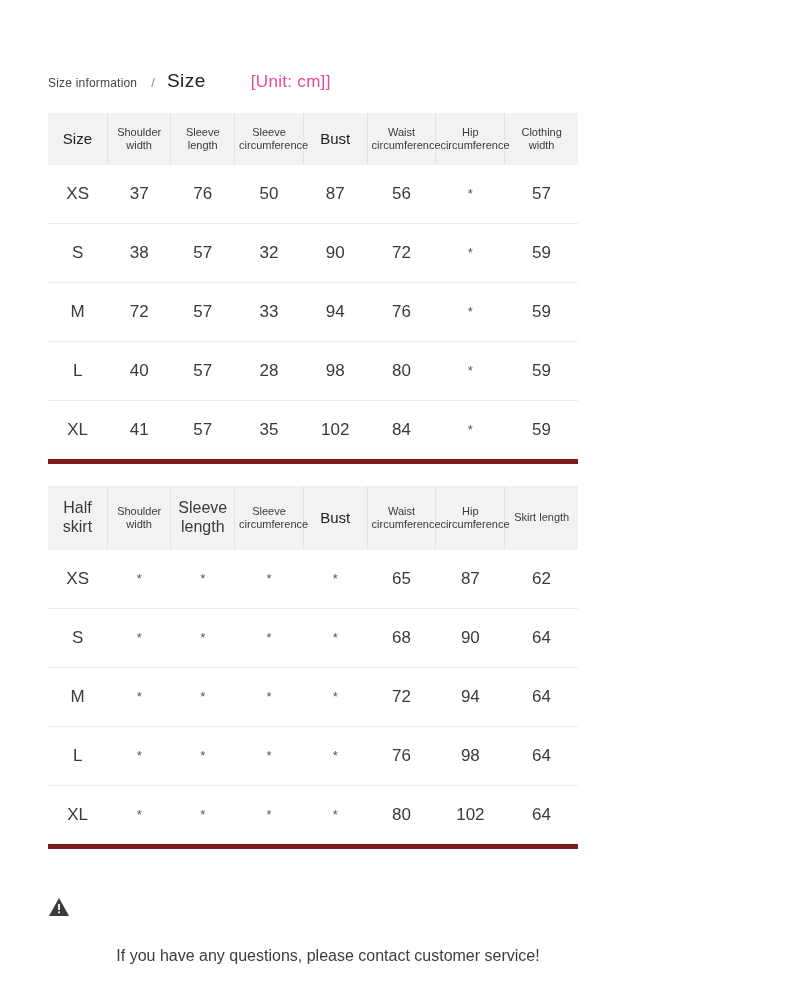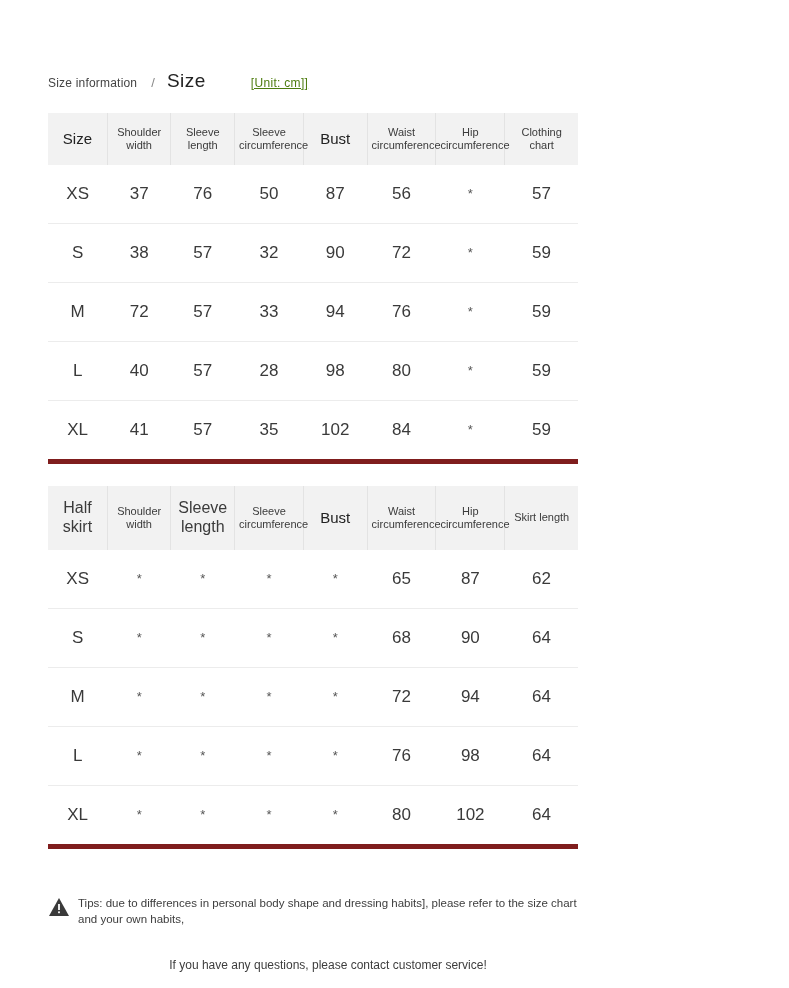--- a/index.html
+++ b/index.html
@@ -36,25 +36,24 @@
     font-size: 13px;
     color: #888888;
     margin: 0 12px 0 14px;
   }
   .head .title {
     font-size: 19px;
     color: #222222;
     letter-spacing: 0.5px;
   }
   .head .unit {
-    font-size: 12px;
-    color: #4d7c0f;
+    font-size: 17px;
+    color: #ec4899;
     margin-left: 45px;
     letter-spacing: 0.3px;
-    text-decoration: underline;
   }
   
   table {
     width: 100%;
     border-collapse: collapse;
     table-layout: fixed;
   }
   .tbl-wrap {
     margin-top: 17px;
   }
@@ -121,21 +120,21 @@
   }
   .note-text {
     font-size: 11.5px;
     color: #3d3d3d;
     line-height: 1.45;
     max-width: 600px;
   }
   .note2 {
     margin-top: 30px;
     text-align: center;
-    font-size: 12px;
+    font-size: 16px;
     color: #3d3d3d;
     padding-left: 30px;
   }
 </style>
 </head>
 <body>
 
 <div class="page">
 
   <div class="head">
@@ -159,21 +158,21 @@
       </colgroup>
       <thead>
         <tr>
           <th class="bigcol">Size</th>
           <th>Shoulder width</th>
           <th>Sleeve length</th>
           <th>Sleeve circumference</th>
           <th class="bigcol">Bust</th>
           <th>Waist circumference</th>
           <th>Hip circumference</th>
-          <th>Clothing chart</th>
+          <th>Clothing width</th>
         </tr>
       </thead>
       <tbody>
         <tr>
           <td>XS</td>
           <td>37</td>
           <td>76</td>
           <td>50</td>
           <td>87</td>
           <td>56</td>
@@ -304,18 +303,17 @@
   </div>
 
   <div class="notes">
     <span class="warn-icon">
       <svg width="22" height="20" viewBox="0 0 22 20" xmlns="http://www.w3.org/2000/svg">
         <path d="M11 1 L21 19 L1 19 Z" fill="#3a3a3a"></path>
         <rect x="10.1" y="7" width="1.8" height="6" fill="#ffffff"></rect>
         <rect x="10.1" y="14.4" width="1.8" height="1.8" fill="#ffffff"></rect>
       </svg>
     </span>
-    <span class="note-text">Tips: due to differences in personal body shape and dressing habits], please refer to the size chart and your own habits,</span>
   </div>
 
   <div class="note2">If you have any questions, please contact customer service!</div>
 
 </div>
 
 </body></html>

